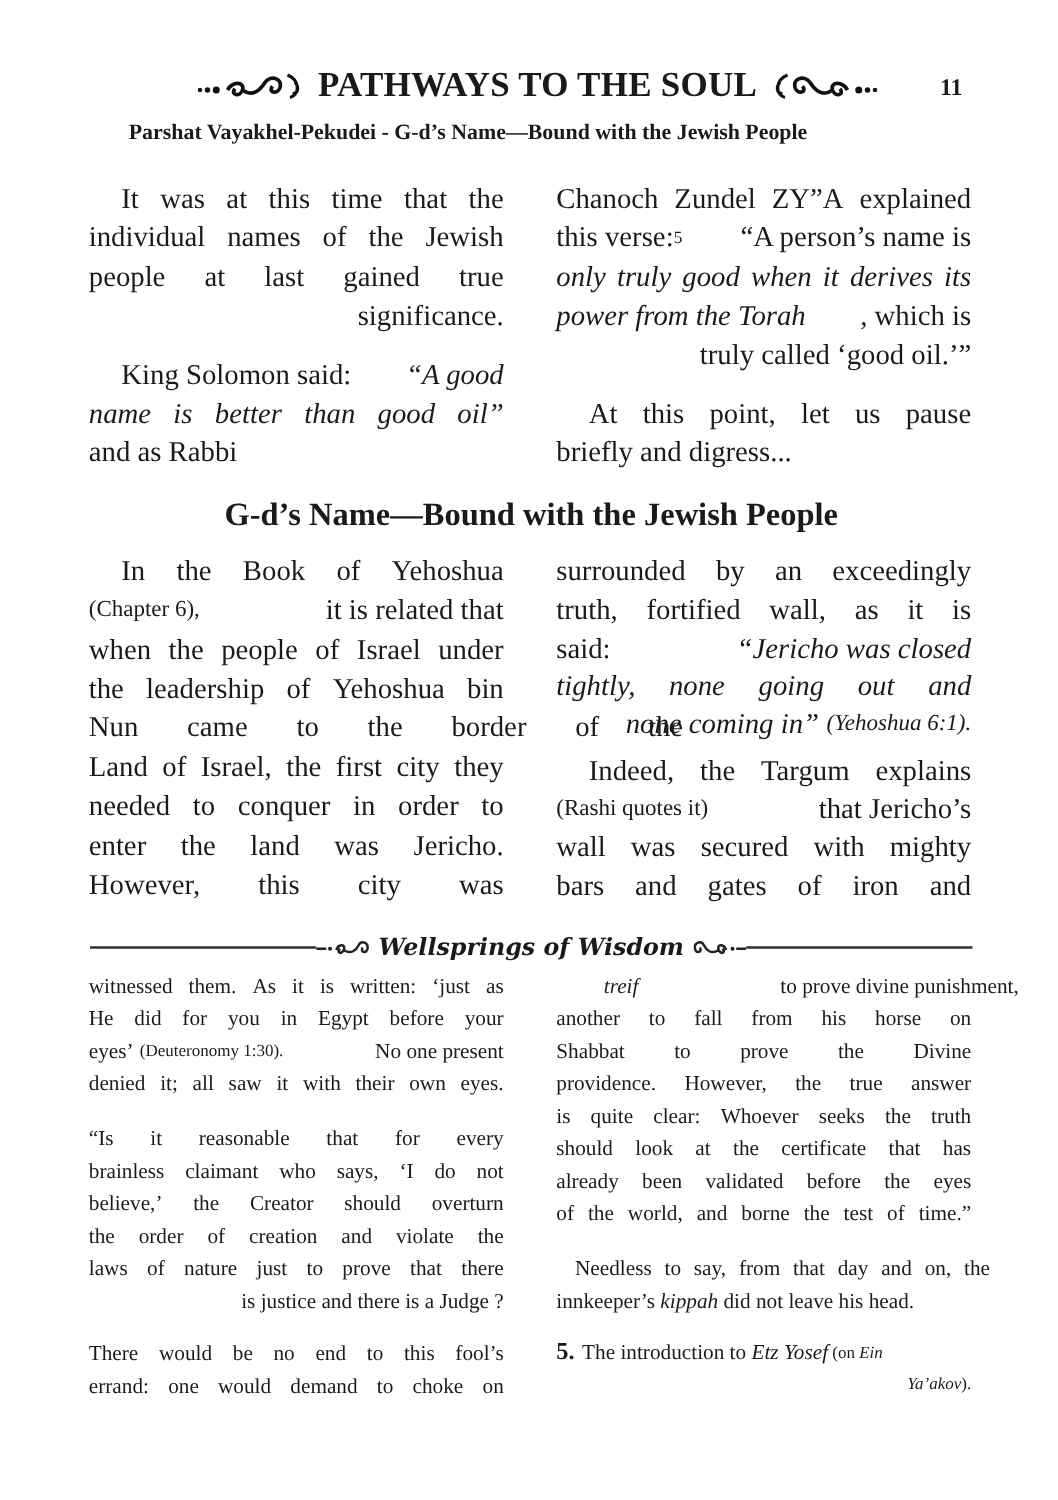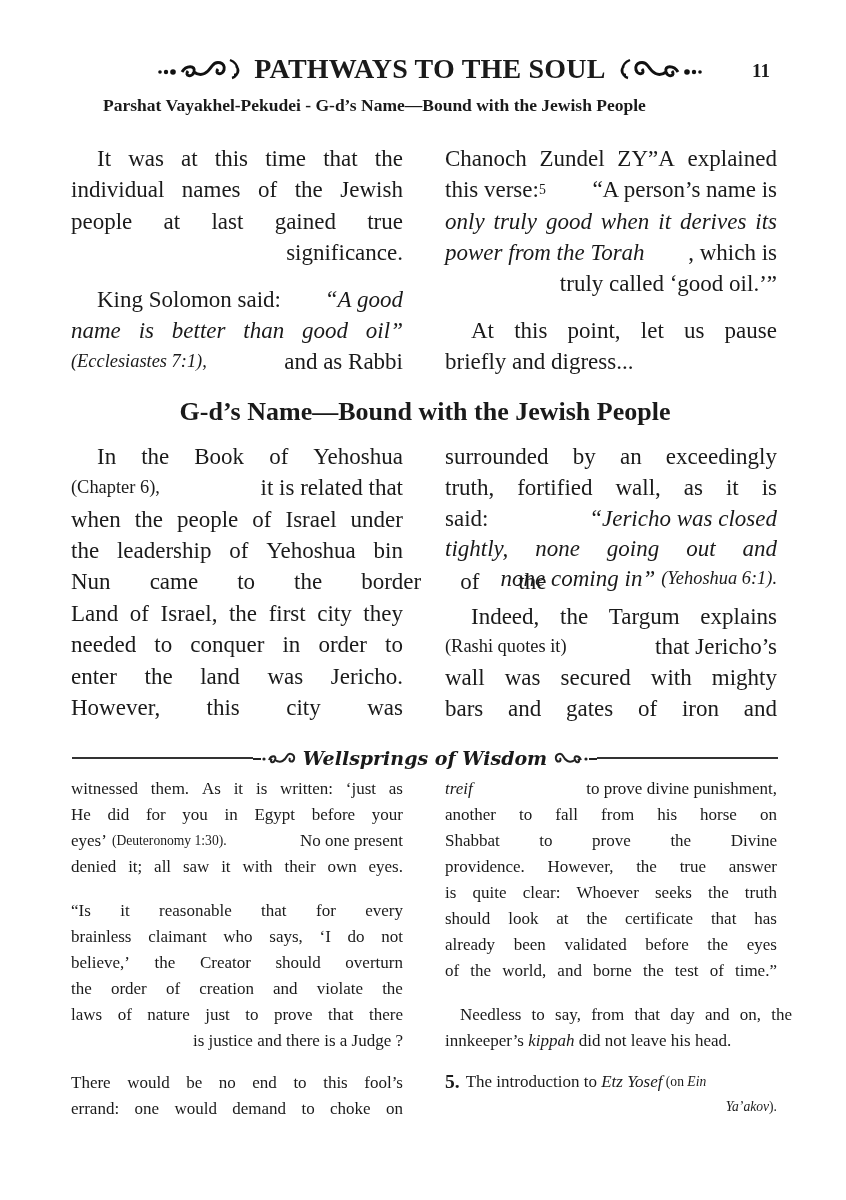--- a/index.html
+++ b/index.html
@@ -89,21 +89,20 @@
     </div>
   <div class="line i" style="top:172px;">
       <span class="">name</span>
       <span class="">is</span>
       <span class="">better</span>
       <span class="">than</span>
       <span class="">good</span>
       <span class="">oil”</span>
     </div>
   <div class="line" style="top:203px;">
-      <span class="i ref">(Ecclesiastes 7:1),</span>
       <span>and as Rabbi</span>
     </div>
 </div>
 
 <div class="col colR big" style="top:143px;">
   <div class="line" style="top:0px;">
       <span class="">Chanoch</span>
       <span class="">Zundel</span>
       <span class="">ZY”A</span>
       <span class="">explained</span>
@@ -387,21 +386,21 @@
       <span class="">one</span>
       <span class="">would</span>
       <span class="">demand</span>
       <span class="">to</span>
       <span class="">choke</span>
       <span class="">on</span>
     </div>
 </div>
 
 <div class="col colR small" style="top:776px;">
-  <div class="line" style="top:0px;">
+  <div class="line" style="top:0px;margin-left:38px;">
       <span class="i">treif</span>
       <span style="margin-left:auto;">to prove divine punishment,</span>
     </div>
   <div class="line" style="top:26px;">
       <span class="">another</span>
       <span class="">to</span>
       <span class="">fall</span>
       <span class="">from</span>
       <span class="">his</span>
       <span class="">horse</span>

